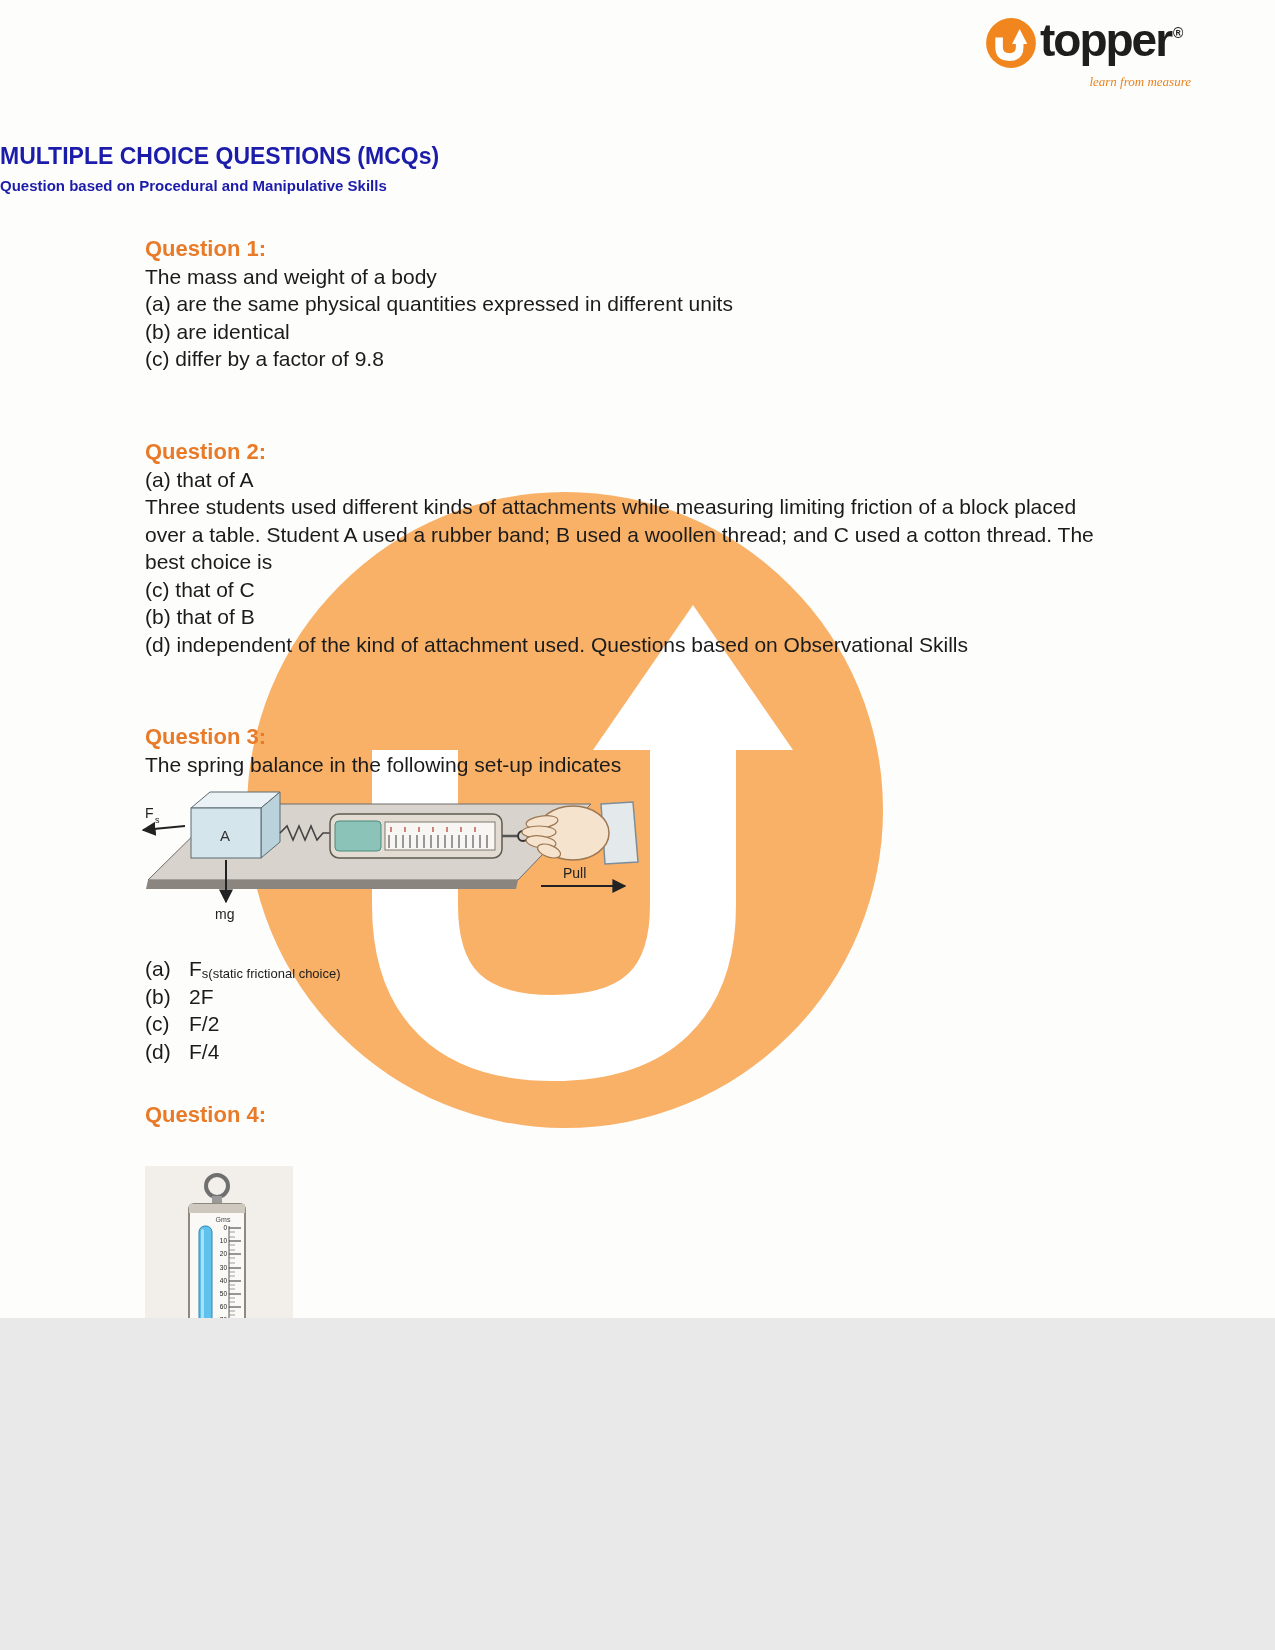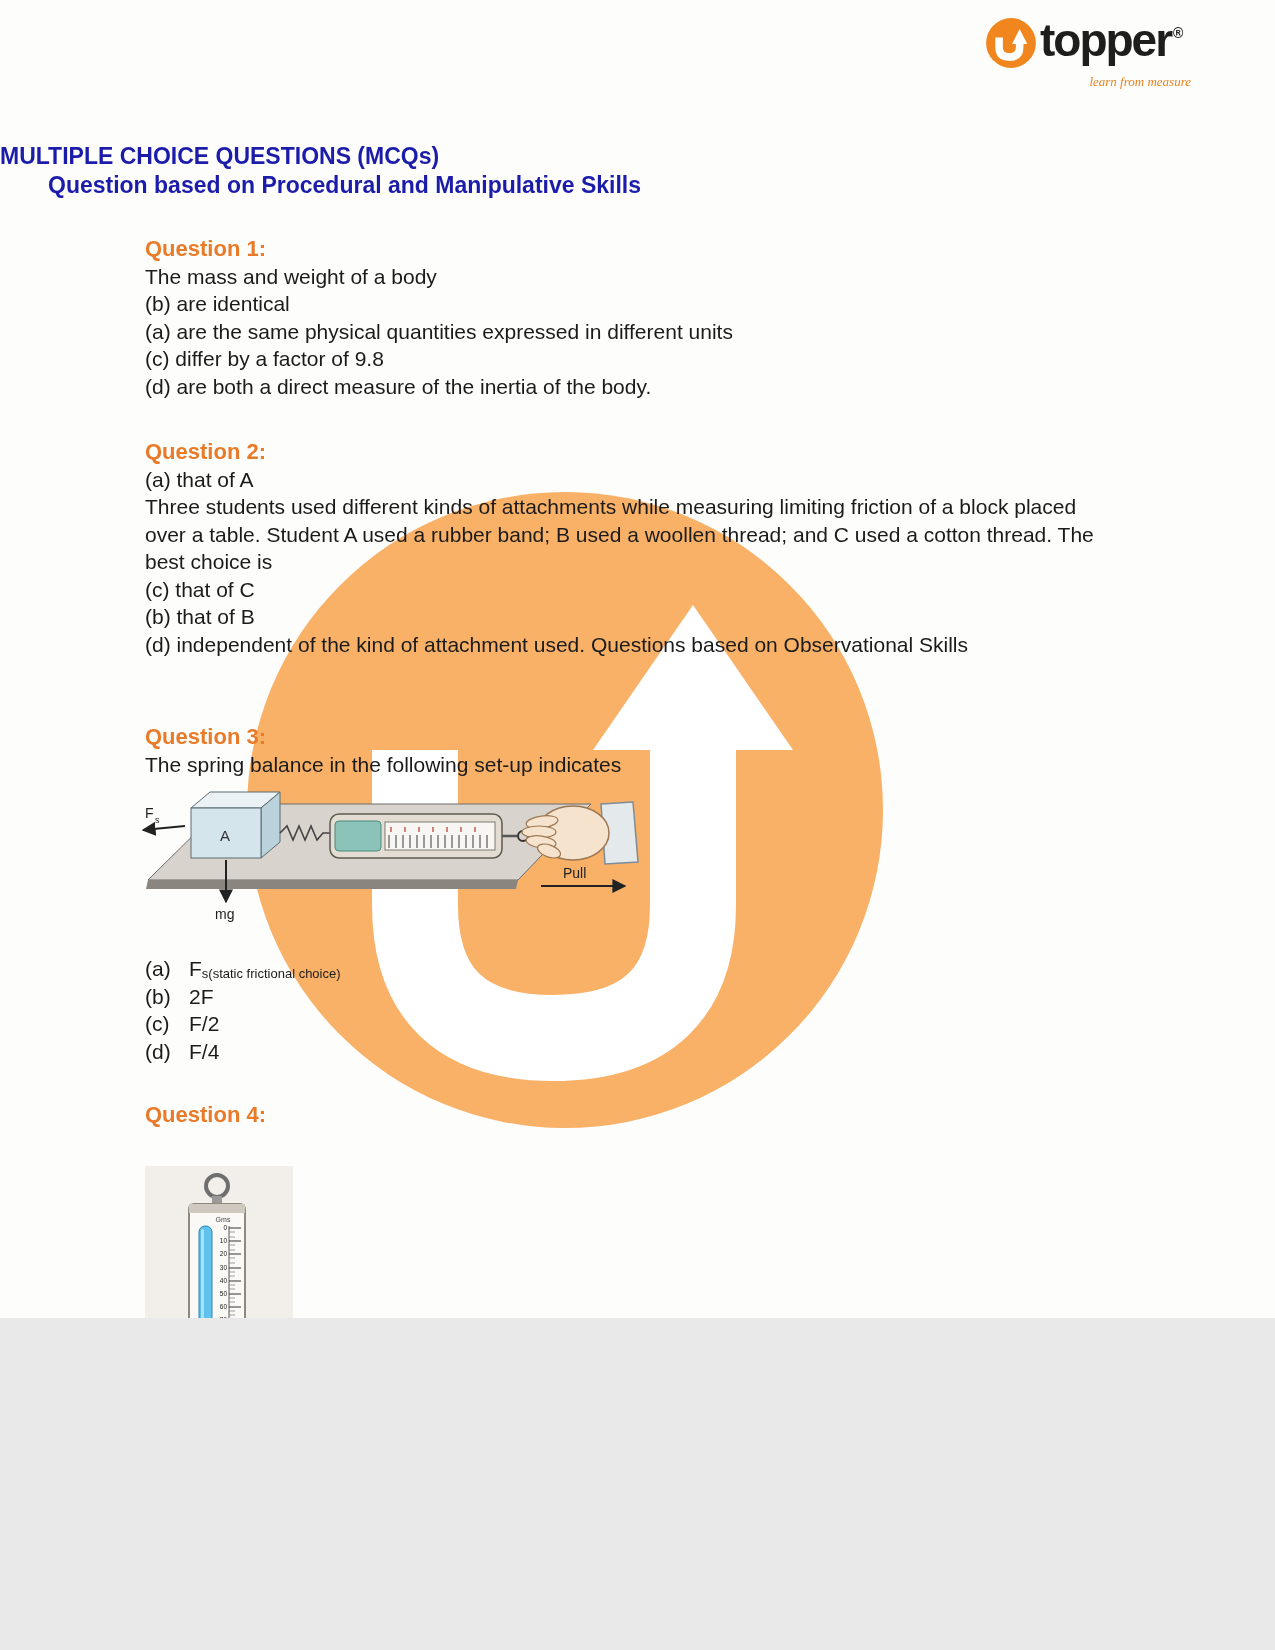--- a/index.html
+++ b/index.html
@@ -56,21 +56,21 @@
     position: absolute;
     top: 142px;
     left: 0;
     width: 1214px;
     text-align: left;
     color: #1c1caa;
     font-weight: bold;
     z-index: 1;
   }
   .doc-header .title    { font-size: 23px; line-height: 29px; }
-  .doc-header .subtitle { font-size: 23px; line-height: 29px; margin-left: 48px; }
+  .doc-header .subtitle { font-size: 15px; line-height: 29px; }
   
   .question {
     position: absolute;
     left: 145px;
     width: 950px;
     font-size: 21px;
     line-height: 27.5px;
     z-index: 1;
   }
   .q-heading { color: #e87a28; font-weight: bold; font-size: 22px; }
@@ -124,24 +124,23 @@
   </div>
 
   <div class="doc-header">
     <div class="title">MULTIPLE CHOICE QUESTIONS (MCQs)</div>
     <div class="subtitle">Question based on Procedural and Manipulative Skills</div>
   </div>
 
   <div class="question q1">
     <div class="q-heading">Question 1:</div>
     <div>The mass and weight of a body</div>
+    <div>(a) are the same physical quantities expressed in different units</div>
     <div>(b) are identical</div>
-    <div>(a) are the same physical quantities expressed in different units</div>
     <div>(c) differ by a factor of 9.8</div>
-    <div>(d) are both a direct measure of the inertia of the body.</div>
   </div>
 
   <div class="question q2">
     <div class="q-heading">Question 2:</div>
     <div>(a) that of A</div>
     <div>Three students used different kinds of attachments while measuring limiting friction of a block placed over a table. Student A used a rubber band; B used a woollen thread; and C used a cotton thread. The best choice is</div>
     <div>(c) that of C</div>
     <div>(b) that of B</div>
     <div>(d) independent of the kind of attachment used. Questions based on Observational Skills</div>
   </div>

